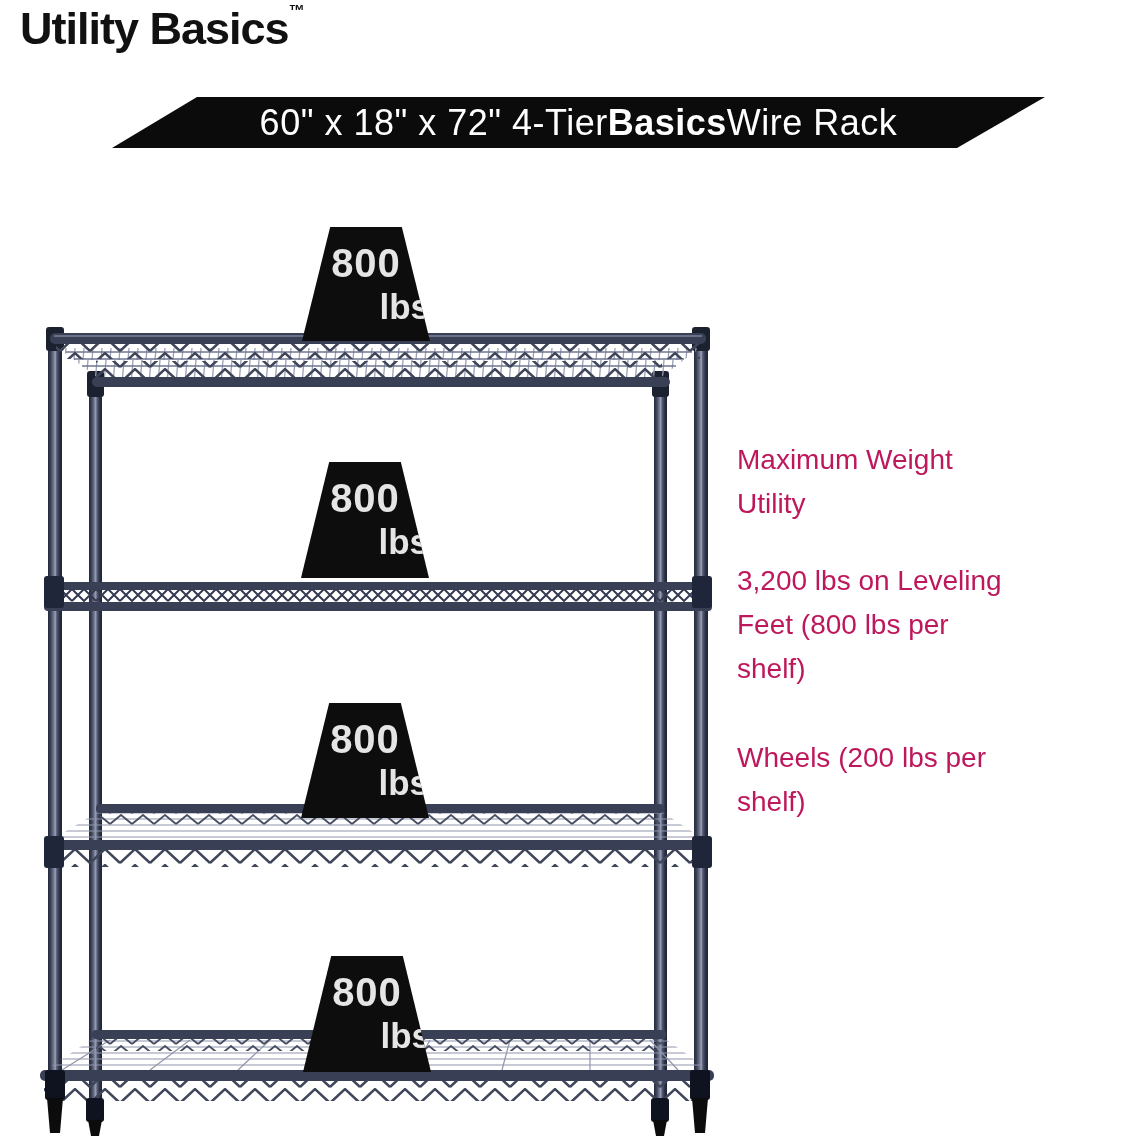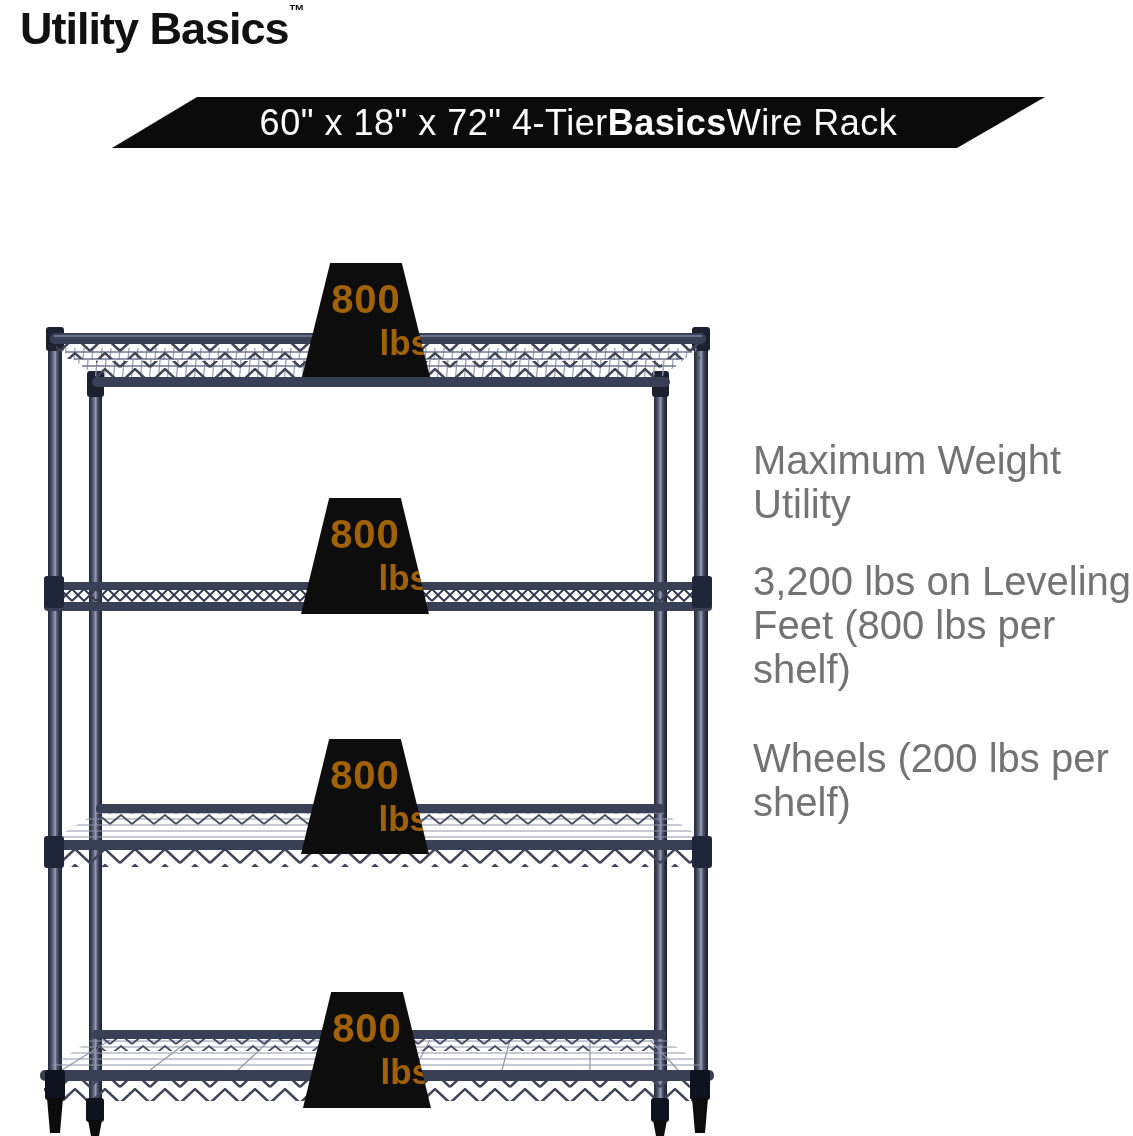--- a/index.html
+++ b/index.html
@@ -20,29 +20,29 @@
     clip-path:polygon(85px 0, 100% 0, calc(100% - 88px) 100%, 0 100%);
     display:flex;align-items:center;justify-content:center;
     color:#ffffff;font-size:36px;letter-spacing:.5px;white-space:nowrap;
   }
   .banner b{font-weight:700;}
   .banner span{display:inline;}
   
   svg.rack{position:absolute;left:0;top:0;}
   
   .badge{
-    position:absolute;width:128px;background:#0d0d0d;color:#a16207;
+    position:absolute;width:128px;background:#0d0d0d;color:#e5e5e5;
     clip-path:polygon(22% 0,78% 0,100% 100%,0 100%);
-    text-align:center;font-weight:700;margin-top:36px;
+    text-align:center;font-weight:700;
   }
   .badge .val{font-size:40px;line-height:40px;margin-top:16px;letter-spacing:1px;}
   .badge .unit{font-size:35px;line-height:36px;margin-top:6px;text-align:right;}
   
   .capacity{
-    position:absolute;left:737px;top:438px;color:#737373;font-size:40px;line-height:44px;margin-left:16px;
+    position:absolute;left:737px;top:438px;color:#be185d;font-size:28px;line-height:44px;
   }
   .capacity .line{white-space:nowrap;}
   .capacity .para{margin-top:33px;}
   .capacity .para2{margin-top:45px;}
   .capacity b{font-weight:400;}
 </style>
 </head>
 <body>
 
 <div class="stage">

